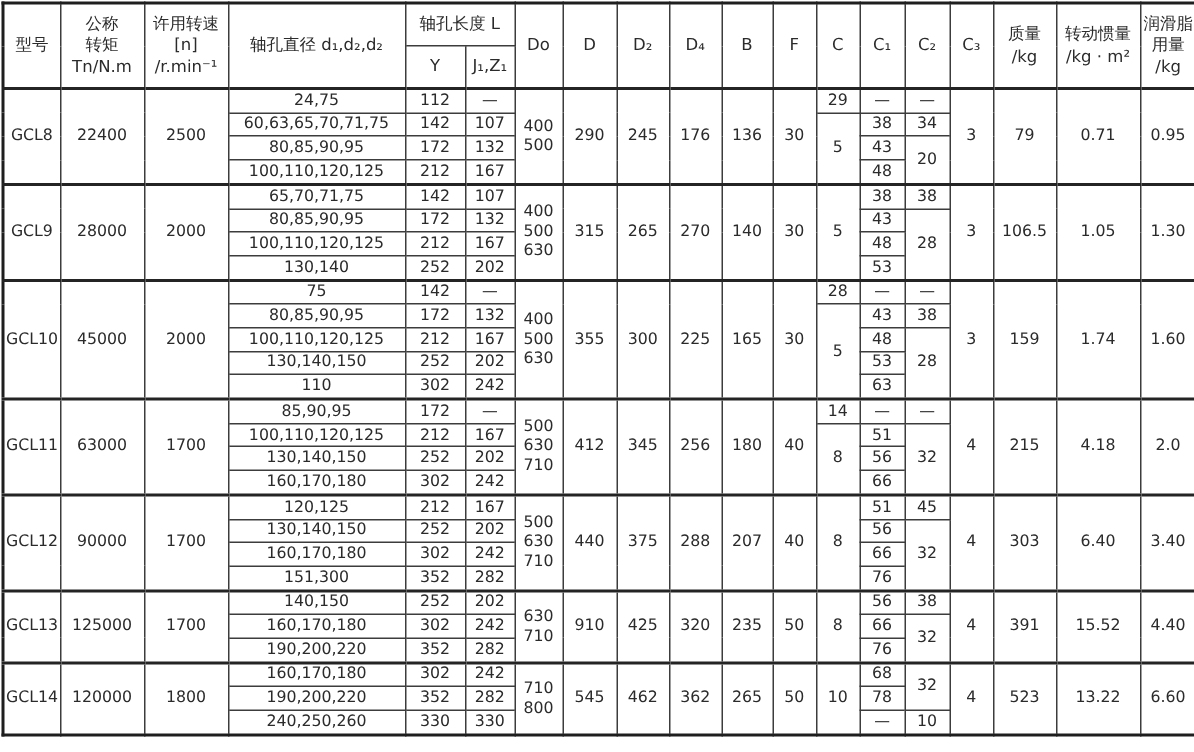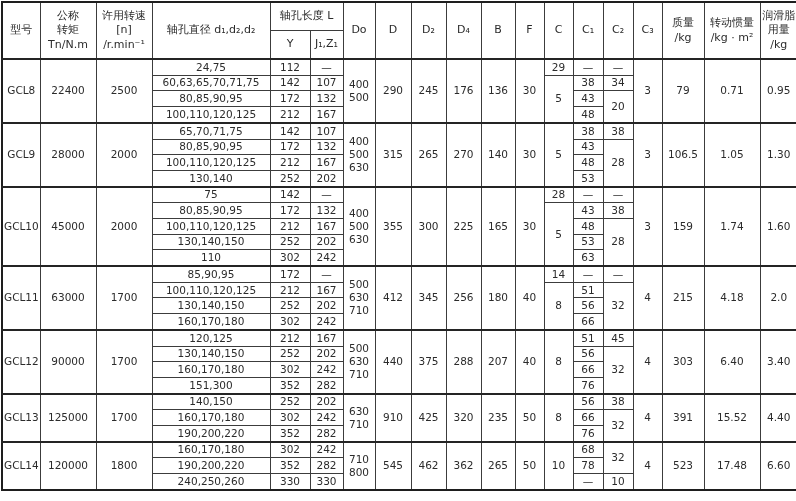--- a/index.html
+++ b/index.html
@@ -349,21 +349,21 @@
           <td rowspan="3">545</td>
           <td rowspan="3">462</td>
           <td rowspan="3">362</td>
           <td rowspan="3">265</td>
           <td rowspan="3">50</td>
           <td rowspan="3">10</td>
           <td>68</td>
           <td rowspan="2">32</td>
           <td rowspan="3">4</td>
           <td rowspan="3">523</td>
-          <td rowspan="3">17.48</td>
+          <td rowspan="3">13.22</td>
           <td rowspan="3">6.60</td>
         </tr>
         <tr>
           <td>190,200,220</td>
           <td>352</td>
           <td>282</td>
           <td>78</td>
         </tr>
         <tr>
           <td>240,250,260</td>

